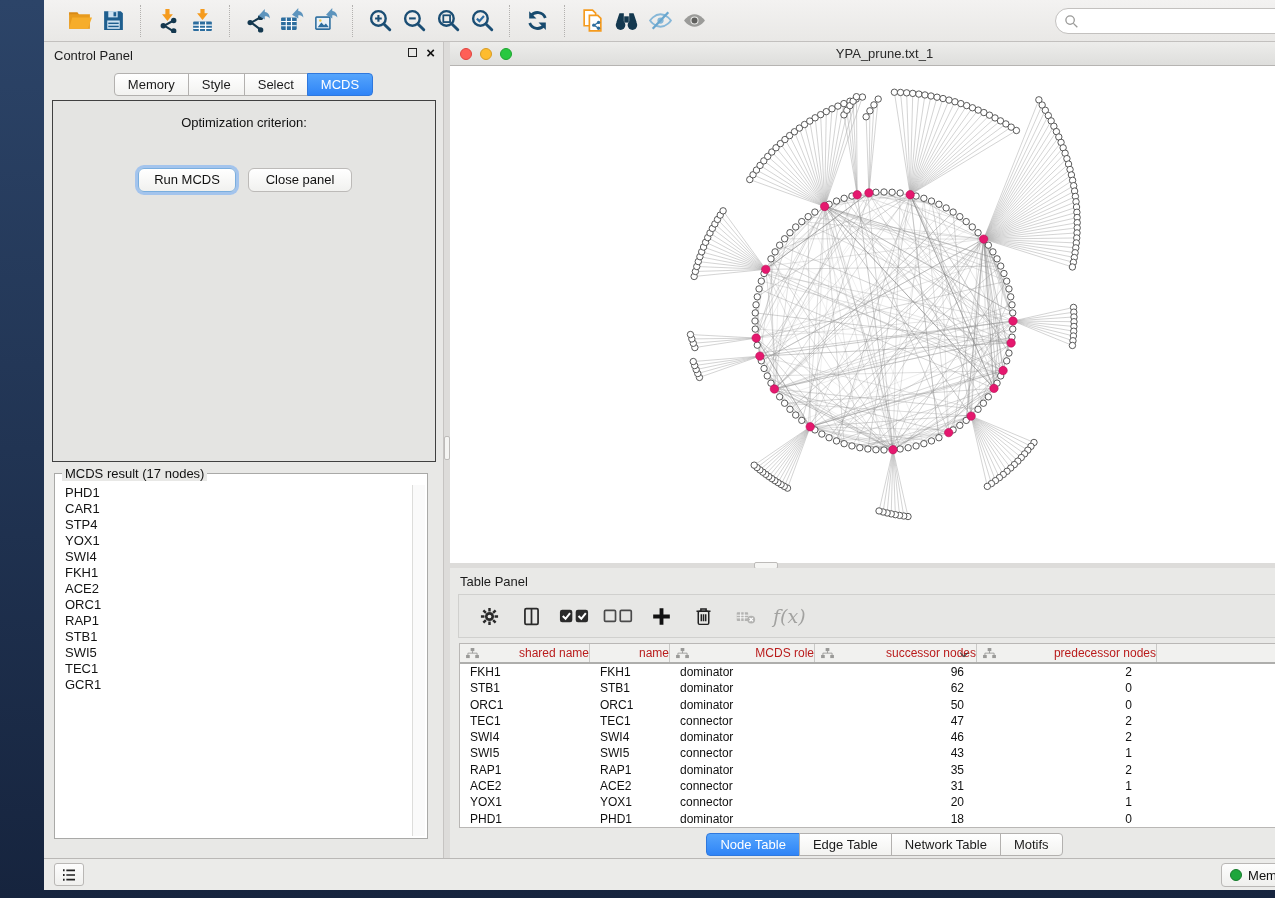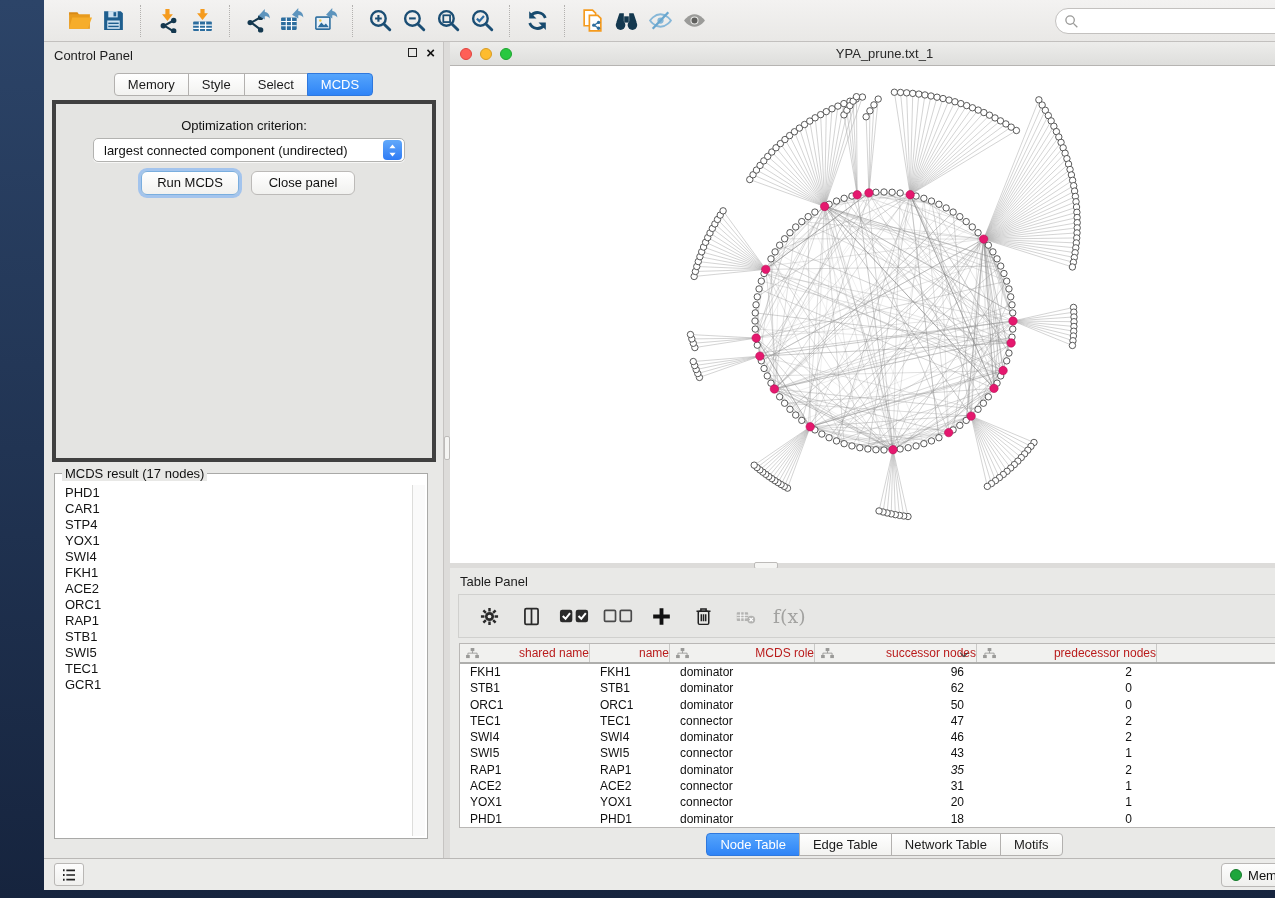--- a/index.html
+++ b/index.html
@@ -30,21 +30,21 @@
   .panel-ctrls { position:absolute; right:8px; top:5px; display:flex; gap:9px; align-items:center; }
   .float-box { width:9px; height:9px; border:1.5px solid #222; display:inline-block; }
   .close-x { font-size:15px; font-weight:bold; color:#111; line-height:11px; }
   .tabs-row { position:absolute; left:0; top:31px; width:100%; display:flex; justify-content:center; }
   .seg-tab { height:23px; line-height:21px; padding:0 13px; font-size:13px; color:#1b1b1b;
     background:linear-gradient(#ffffff,#f2f2f0); border:1px solid #b3b1af; margin-left:-1px; cursor:default; }
   .seg-tab:first-child { border-radius:4px 0 0 4px; margin-left:0; }
   .seg-tab:last-child { border-radius:0 4px 4px 0; }
   .seg-tab.active { background:linear-gradient(#55a5fc,#2f84f7); color:#fff; border-color:#2f78dd; }
   .cp-content { position:absolute; left:8px; top:58px; width:384px; height:362px;
-    background:#e4e4e2; border:4px solid #404040; }
+    background:#e4e4e2; border:1px solid #404040; }
   .opt-label { position:absolute; top:14px; width:100%; text-align:center; font-size:13px; color:#111; }
   .dropdown { position:absolute; left:37px; top:34px; width:312px; height:24px; background:#fff;
     border:1px solid #b2b2b0; border-radius:5px; display:flex; align-items:center; box-shadow:0 1px 0 rgba(255,255,255,.7); }
   .dropdown .val { flex:1; font-size:13px; color:#111; padding-left:10px; white-space:nowrap; }
   .stepper { width:19px; height:20px; margin-right:2px; border-radius:4px;
     background:linear-gradient(#62a9fa,#2e7bf5); display:flex; align-items:center; justify-content:center; }
   .stepper svg { width:9px; height:15px; }
   .btn-row { position:absolute; left:0; top:67px; width:100%; height:26px; }
   .mac-btn { position:absolute; height:24px; font-size:13px; color:#111; text-align:center; line-height:22px;
     background:linear-gradient(#ffffff,#f1f1ef); border:1px solid #bcbab8; border-radius:6px; cursor:default; }
@@ -77,21 +77,21 @@
   .net-title { font-size:13px; color:#2a2a2a; font-weight:500; }
   .net-canvas { position:absolute; left:0; top:24px; width:869px; height:497px; background:#fff; }
 
   
   .table-panel { position:absolute; left:406px; top:568px; width:869px; height:290px; background:#e9e9e7; }
   .tp-toolbar { position:absolute; left:8px; top:26px; width:853px; height:44px; background:#e7e7e5;
     border:1px solid #d0d0ce; display:flex; align-items:center; padding-left:16px; gap:14px; }
   .tpbtn { min-width:28px; height:30px; display:flex; align-items:center; justify-content:center; cursor:default; }
   .tpbtn svg { width:21px; height:21px; }
   .tpbtn.wide svg { width:30px; height:18px; }
-  .fx { font-family:"DejaVu Serif", serif; font-size:19px; color:#a2a2a0; }
+  .fx { font-family:"DejaVu Serif", serif; font-style:italic; font-size:19px; color:#a2a2a0; }
   .tbl { position:absolute; left:9px; top:75px; width:848px; height:185px; background:#fff;
     border:1px solid #b9b7b5; }
   .tbl-head { display:flex; height:20px; background:#f1f1ef; border-bottom:2px solid #aeaeac; }
   .th { position:relative; display:flex; align-items:center; justify-content:flex-end;
     border-right:1px solid #c9c9c7; font-size:12px; color:#b91c1c; }
   .th .colicon { position:absolute; left:6px; top:4px; }
   .th .sortv { position:absolute; right:9px; top:6px; width:6px; height:6px;
     border-right:1.6px solid #3c3c3c; border-bottom:1.6px solid #3c3c3c; transform:rotate(45deg); }
   .tbl-body { position:relative; height:163px; overflow:hidden; }
   .tr { display:flex; height:16.3px; }
@@ -314,29 +314,20 @@
       </span>
     </div>
     <div class="tabs-row">
         <span class="seg-tab">Memory</span>
         <span class="seg-tab">Style</span>
         <span class="seg-tab">Select</span>
         <span class="seg-tab active">MCDS</span>
       </div>
     <div class="cp-content">
       <div class="opt-label">Optimization criterion:</div>
-      <div class="dropdown">
-        <span class="val">largest connected component (undirected)</span>
-        <span class="stepper">
-          <svg viewBox="0 0 10 16" fill="#ffffff">
-              <path d="M5 1.2l3.4 4.4H1.6z"></path>
-              <path d="M5 14.8l3.4-4.4H1.6z"></path>
-            </svg>
-        </span>
-      </div>
       <div class="btn-row">
         <div class="mac-btn focus" style="left:85px; width:98px;">Run MCDS</div>
         <div class="mac-btn" style="left:195px; width:104px;">Close panel</div>
       </div>
     </div>
     <fieldset class="mcds">
       <legend>MCDS result (17 nodes)</legend>
       <div class="mcds-list">
           <div class="mcds-item">PHD1</div>
           <div class="mcds-item">CAR1</div>
@@ -1213,21 +1204,21 @@
             <div class="td l" style="width: 130px;">SWI5</div>
             <div class="td l" style="width: 80px;">SWI5</div>
             <div class="td l" style="width: 145px;">connector</div>
             <div class="td r1" style="width: 162px;">43</div>
             <div class="td r2" style="width: 180px;">1</div>
           </div>
           <div class="tr">
             <div class="td l" style="width: 130px;">RAP1</div>
             <div class="td l" style="width: 80px;">RAP1</div>
             <div class="td l" style="width: 145px;">dominator</div>
-            <div class="td r1" style="width: 162px; font-style: italic;">35</div>
+            <div class="td r1" style="width: 162px;">35</div>
             <div class="td r2" style="width: 180px;">2</div>
           </div>
           <div class="tr">
             <div class="td l" style="width: 130px;">ACE2</div>
             <div class="td l" style="width: 80px;">ACE2</div>
             <div class="td l" style="width: 145px;">connector</div>
             <div class="td r1" style="width: 162px;">31</div>
             <div class="td r2" style="width: 180px;">1</div>
           </div>
           <div class="tr">

